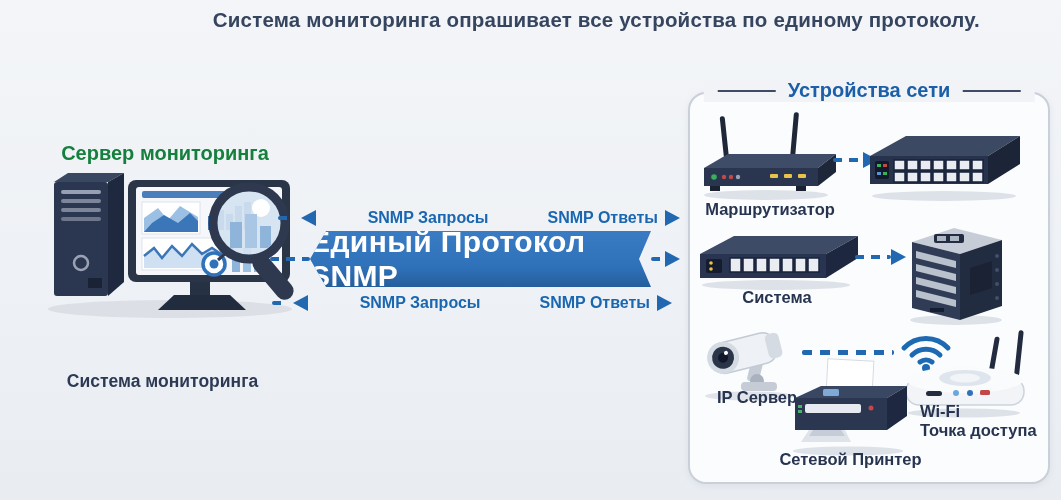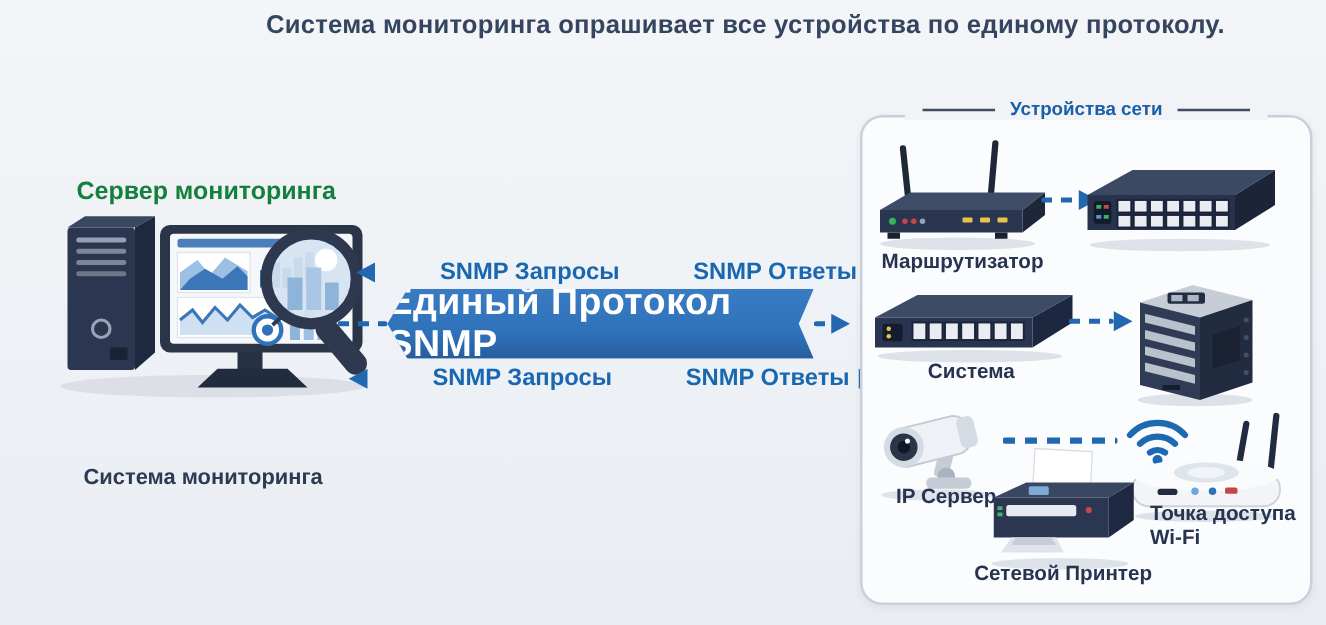--- a/index.html
+++ b/index.html
@@ -21,21 +21,21 @@
   }
   .caption{
     left:45px;top:323px;width:235px;text-align:center;
     font-size:17.5px;font-weight:bold;color:#2c3a54;margin-top:48px;
   }
   .dev-label{
     position:absolute;text-align:center;
     font-size:16.5px;font-weight:bold;color:#273450;white-space:nowrap;
   }
   .blue-label{
-    color:#1a67b1;font-weight:bold;font-size:19px;white-space:nowrap;margin-left:45px;
+    color:#1a67b1;font-weight:bold;font-size:16px;white-space:nowrap;margin-left:45px;
   }
   
   .snmp-row{position:absolute;display:flex;align-items:center;gap:7px;}
   .dashline{
     height:4px;border-radius:2px;
     background:repeating-linear-gradient(90deg,#2268b0 0 9px,transparent 9px 16px);
   }
   .dash-flex{flex:1;}
   .d16{width:18px;}
   .d40{width:40px;}
@@ -52,21 +52,21 @@
   }
   
   .panel{
     left:688px;top:92px;width:358px;height:388px;
     background:#fbfcfe;border:2px solid #c9d0da;border-radius:18px;
     box-shadow:0 2px 6px rgba(120,130,150,.12);
   }
   .panel-title{
     position:absolute;top:-15px;left:50%;transform:translateX(-50%);
     background:#f1f3f7;padding:0 14px;white-space:nowrap;
-    color:#1a5fa8;font-size:15px;font-weight:bold;
+    color:#1a5fa8;font-size:20px;font-weight:bold;
     display:flex;align-items:center;gap:12px;
   }
   .panel-title::before,.panel-title::after{
     content:"";display:block;width:58px;height:0;border-top:2.5px solid #3f4c66;
   }
   .mini-arrow{position:absolute;display:flex;align-items:center;}
   .mini-arrow .dashline{width:30px;}
 </style>
 </head>
 <body>
@@ -308,22 +308,22 @@
     <ellipse cx="65" cy="52" rx="58" ry="13" fill="#fafbfc"></ellipse>
     <ellipse cx="65" cy="50" rx="26" ry="8" fill="#dfe5ec"></ellipse>
     <ellipse cx="65" cy="50" rx="15" ry="4.5" fill="#f2f5f8"></ellipse>
     <rect x="26" y="63" width="16" height="5" rx="2.5" fill="#222b3f"></rect>
     <circle cx="56" cy="65" r="3" fill="#6aa7dd"></circle>
     <circle cx="70" cy="65" r="3" fill="#2f72ba"></circle>
     <rect x="80" y="62" width="10" height="5" rx="1.5" fill="#c24848"></rect>
   </svg>
   </div>
   <div class="dev-label" style="left:230px;top:308px;width:125px;text-align:left;">
+    <div>Wi-Fi</div>
     <div>Точка доступа</div>
-    <div>Wi-Fi</div>
   </div>
 
   <div class="abs" style="left:93px;top:262px;">
   <svg width="135" height="102" viewBox="0 0 135 102">
     <ellipse cx="65" cy="95" rx="55" ry="4.5" fill="#dde1e8"></ellipse>
     <rect x="44" y="4" width="46" height="34" fill="#ffffff" stroke="#d6dbe2" transform="rotate(3 67 21)"></rect>
     <polygon points="12,42 38,30 124,30 104,42" fill="#3a4763"></polygon>
     <rect x="40" y="33" width="16" height="7" rx="1.5" fill="#7fa9d6"></rect>
     <rect x="12" y="42" width="92" height="32" fill="#2b3650"></rect>
     <rect x="15" y="49" width="4" height="3" fill="#46b46a"></rect>

